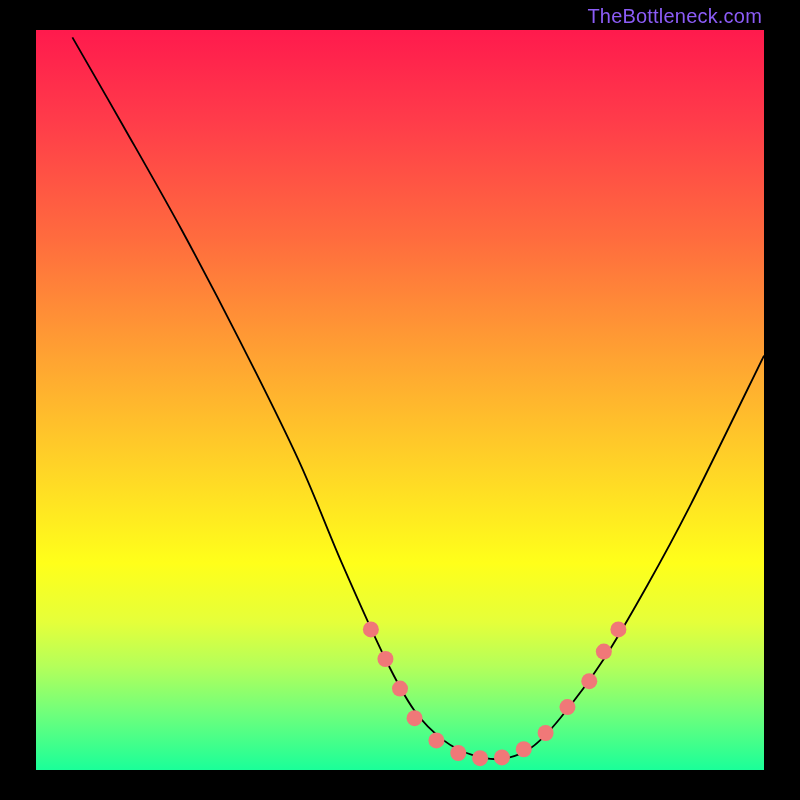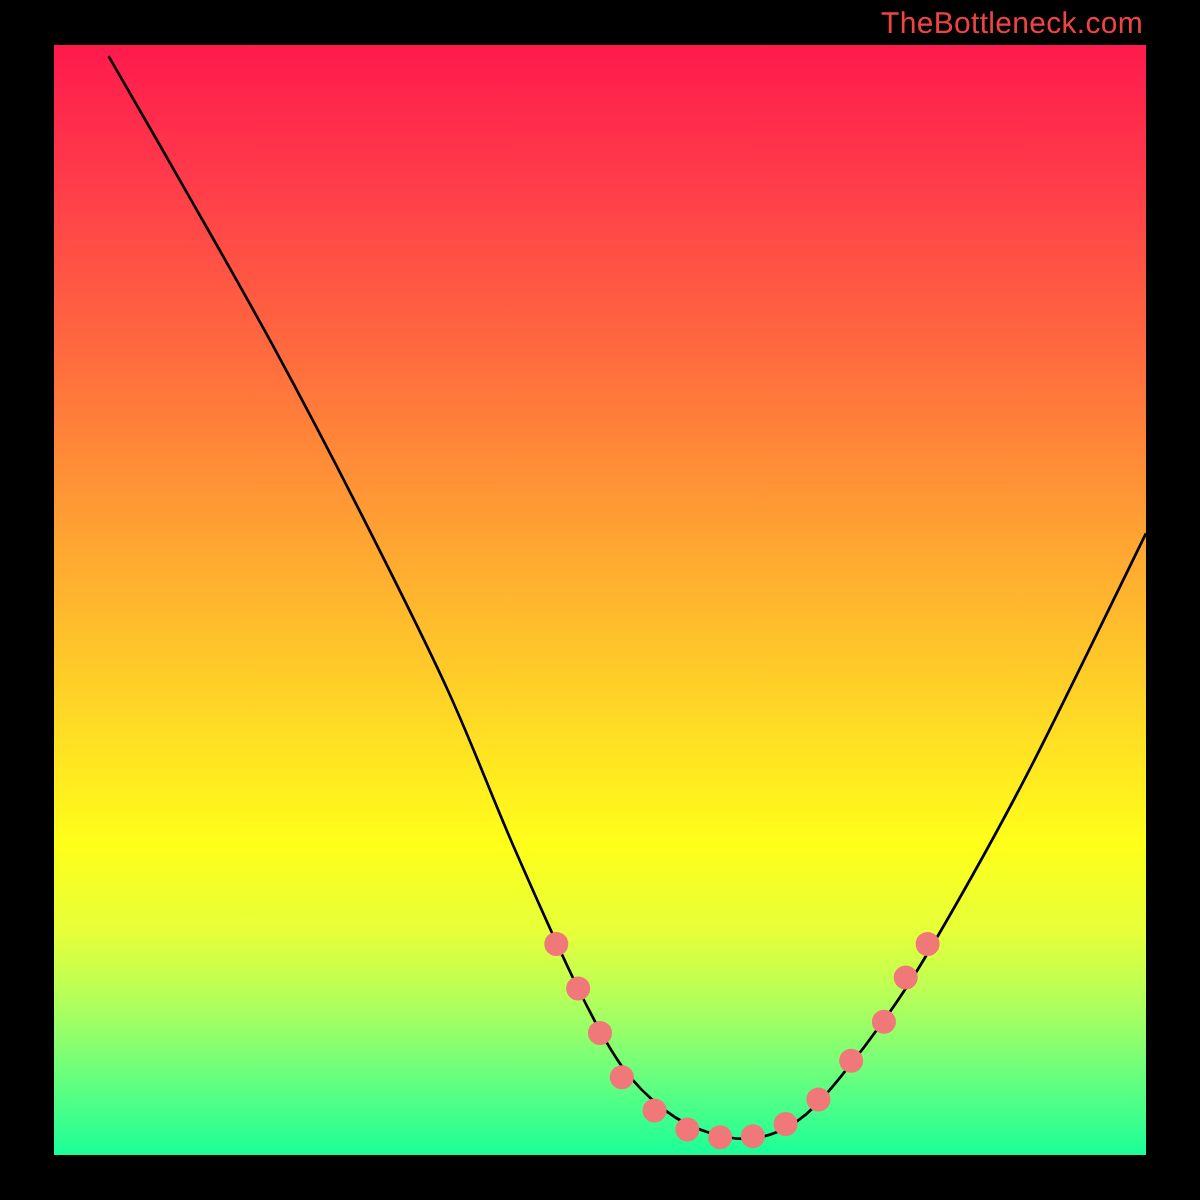--- a/index.html
+++ b/index.html
@@ -30,21 +30,21 @@
       #1aff99 100%
     );
   }
   .attribution {
     position: absolute;
     top: 5px;
     right: 38px;
     font-family: Arial, Helvetica, sans-serif;
     font-size: 20px;
     font-weight: 500;
-    color: #ef4444;
+    color: #8b5cf6;
     letter-spacing: 0.2px;
   }
   svg {
     position: absolute;
     left: 0;
     top: 0;
   }
 </style>
 </head>
 <body>

